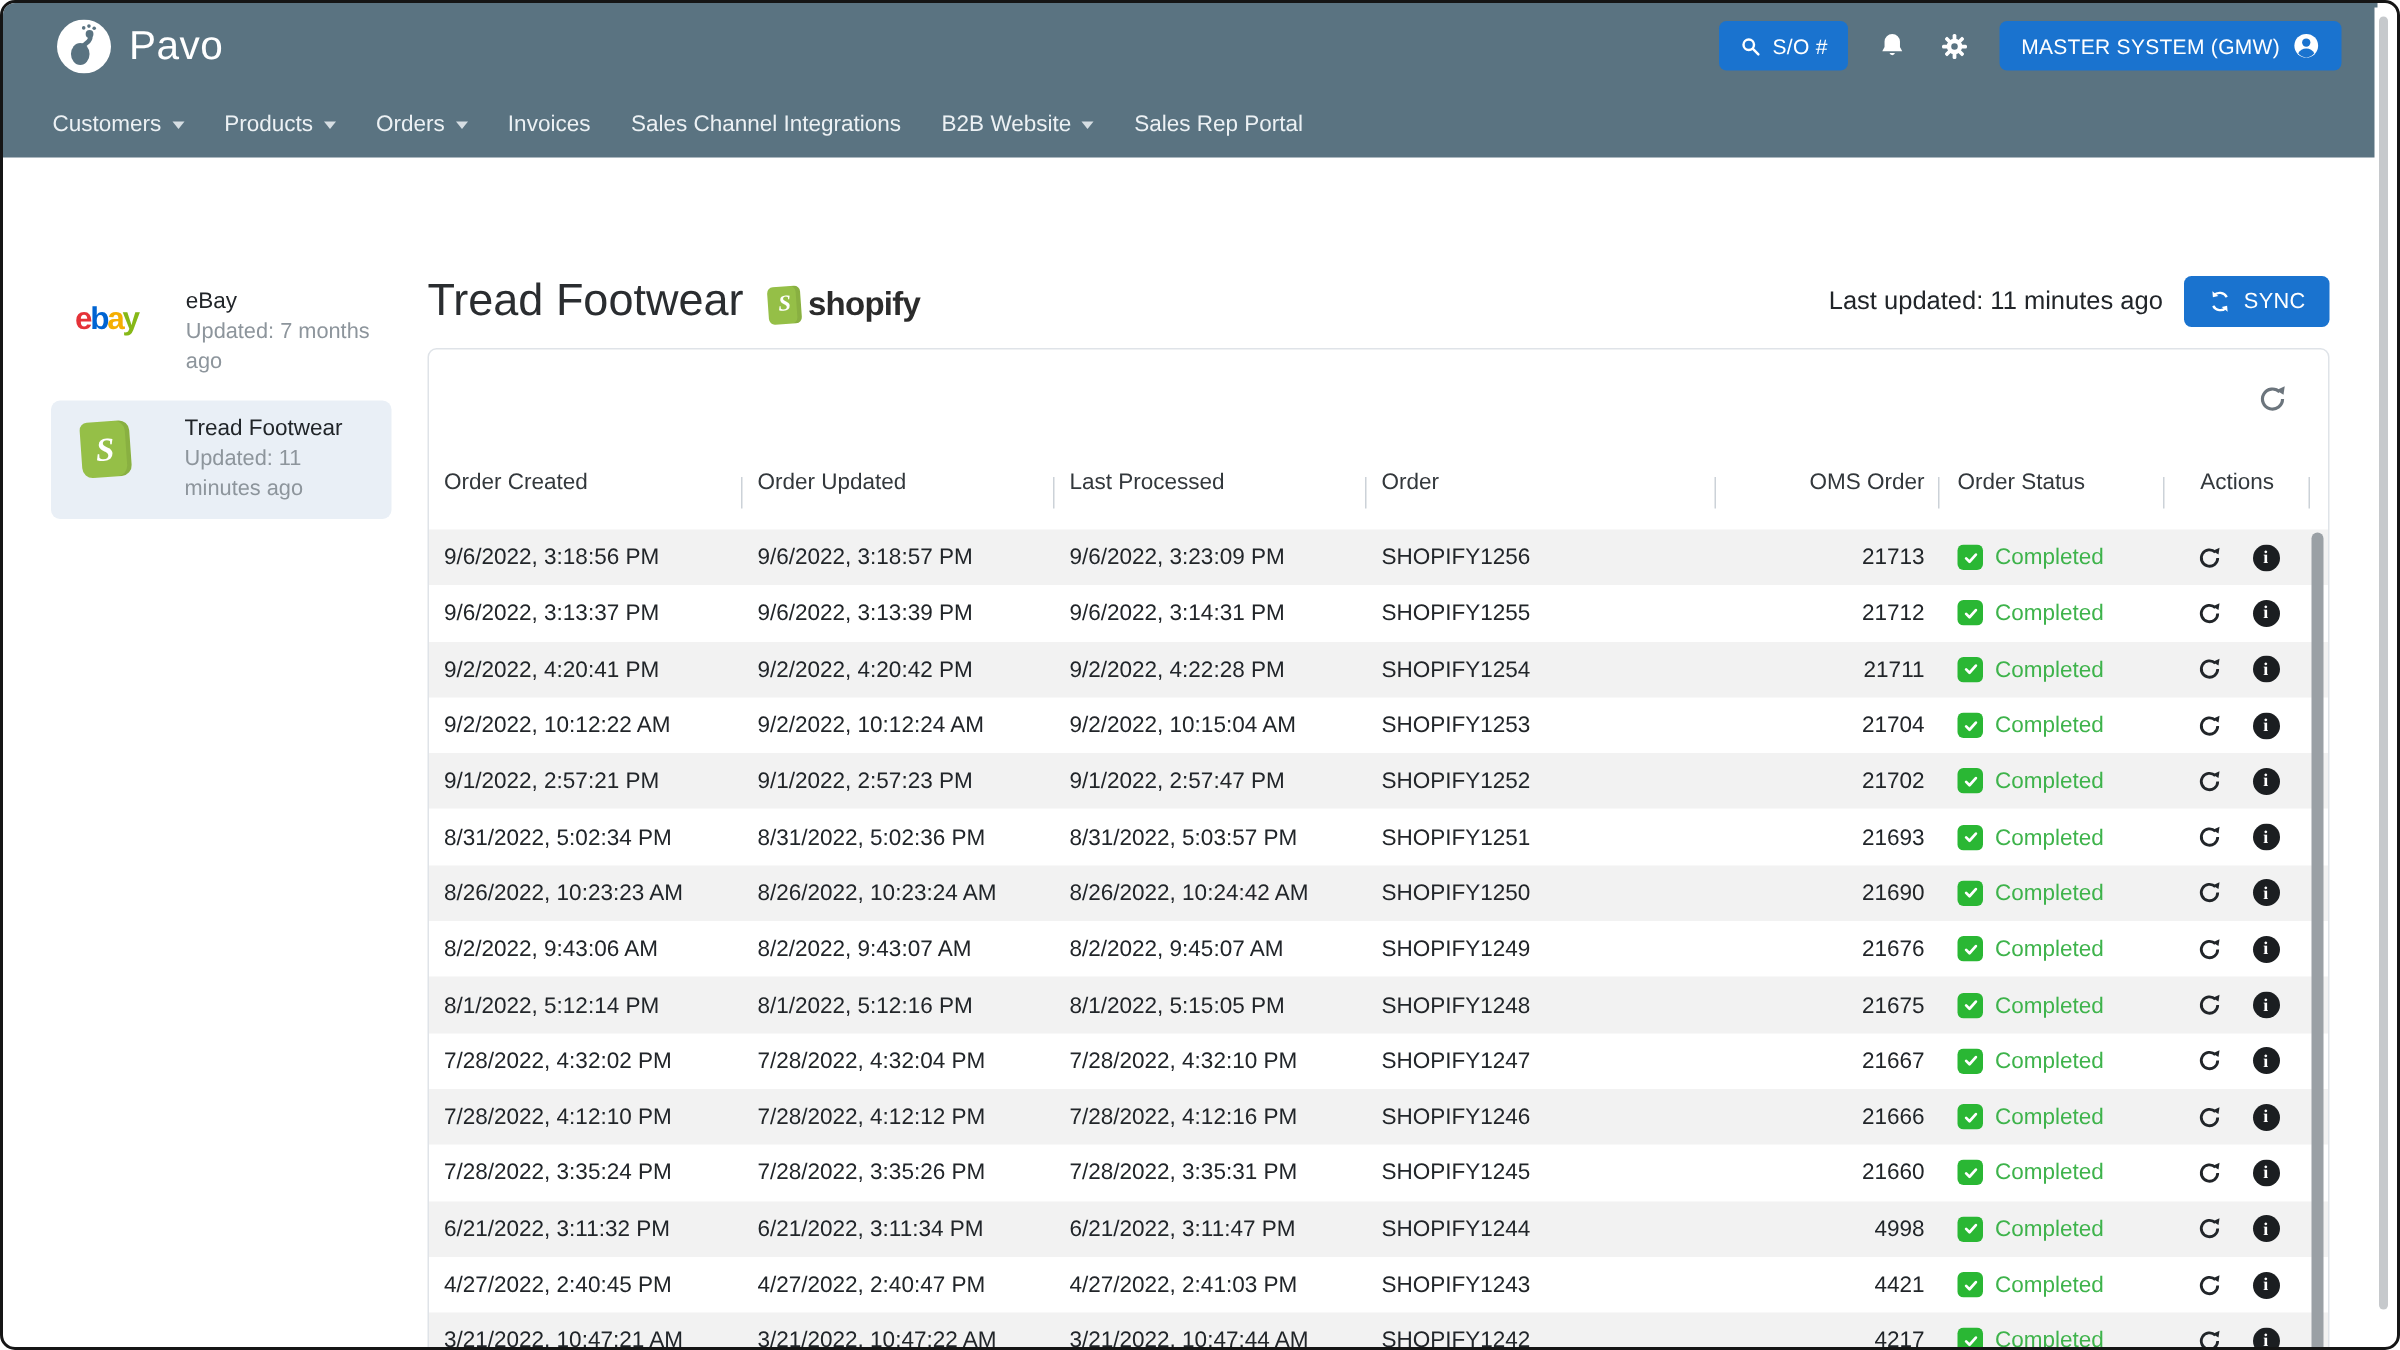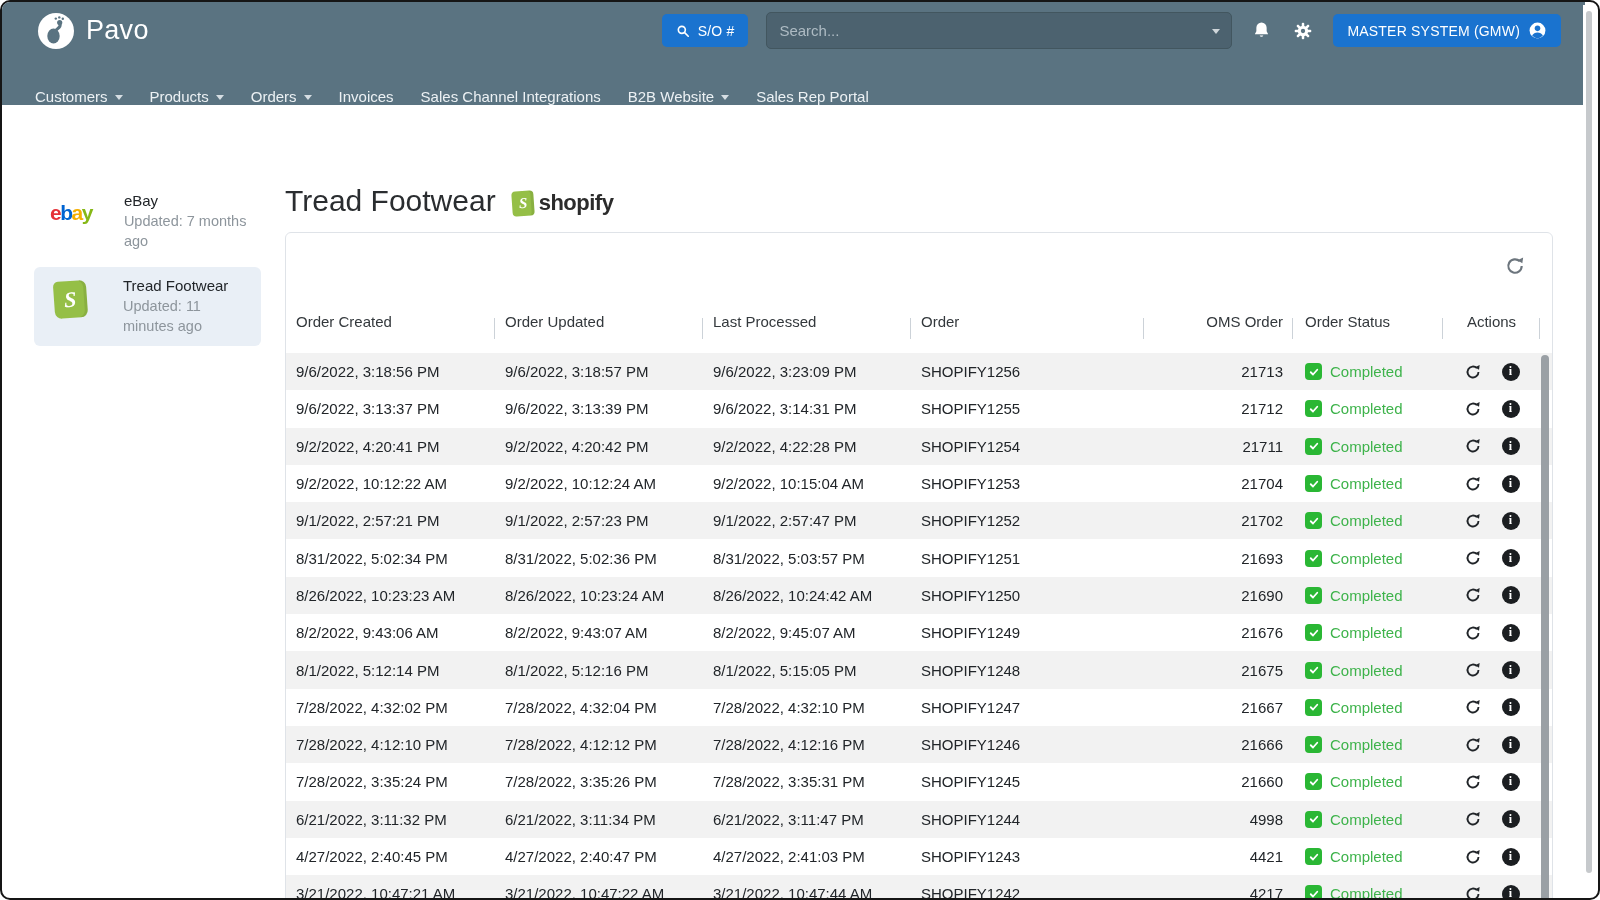--- a/index.html
+++ b/index.html
@@ -27,21 +27,21 @@
     border:1px solid #42565f; border-radius:5px; display:flex; align-items:center;
   }
   .search-wrap input {
     flex:1; background:transparent; border:none; outline:none; color:#e8eef1;
     font-size:15px; padding:0 28px 0 12px; font-family:"Liberation Sans", sans-serif;
   }
   .search-wrap input::placeholder { color:#aebbc3; }
   .caret-down { width:0; height:0; border-left:4.5px solid transparent; border-right:4.5px solid transparent; border-top:5px solid #e8eef1; display:inline-block; }
   .search-caret { position:absolute; right:11px; top:16px; border-top-color:#cfd6da; }
   .icon-btn { background:none; border:none; cursor:pointer; display:flex; align-items:center; padding:2px; }
-  .nav-menu { display:flex; align-items:flex-end; height:46px; padding-left:33px; gap:27px; }
+  .nav-menu { display:flex; align-items:center; height:46px; padding-left:33px; gap:27px; }
   .nav-item { display:flex; align-items:center; gap:7px; color:#ecf1f4; font-size:15px; cursor:pointer; white-space:nowrap; }
   .nav-item .caret-down { border-top-color:#d6dee3; margin-top:2px; }
 
   
   .page-title { position:absolute; left:57px; top:116px; font-size:34px; font-weight:500; color:#24272a; }
 
   
   .sidebar { position:absolute; left:32px; top:180px; width:227px; }
   .channel { display:flex; gap:32px; padding:10px 10px 10px 16px; border-radius:6px; cursor:pointer; margin-bottom:6px; }
   .channel.selected { background:#e9eff6; }
@@ -114,24 +114,20 @@
 
       <div class="nav-top-right">
         <button class="btn-blue">
           <svg width="14" height="14" viewBox="0 0 24 24">
             <circle cx="10" cy="10" r="6" fill="none" stroke="#fff" stroke-width="2.8"></circle>
             <line x1="14.8" y1="14.8" x2="21" y2="21" stroke="#fff" stroke-width="2.8" stroke-linecap="round"></line>
           </svg>
           <span>S/O #</span>
         </button>
 
-        <div class="search-wrap">
-          <input type="text" placeholder="Search..." style="">
-          <span class="caret-down search-caret"></span>
-        </div>
 
         <button class="icon-btn">
           <svg width="19" height="19" viewBox="0 0 24 24" fill="#fff">
             <path d="M12 2a6.5 6.5 0 0 0-6.5 6.5v4.6L3.6 16.6h16.8l-1.9-3.5V8.5A6.5 6.5 0 0 0 12 2z"></path>
             <path d="M9.7 18.2a2.4 2.4 0 0 0 4.6 0z"></path>
           </svg>
         </button>
 
         <button class="icon-btn">
           <svg width="20" height="20" viewBox="0 0 24 24" fill="#fff">
@@ -210,20 +206,32 @@
 
   <div class="main">
     <div class="panel-head">
       <span class="panel-title">Tread Footwear</span>
       <span class="shopify-mark">
         <span class="shopify-bag">
             <span>S</span>
           </span>
         <span class="shopify-word">shopify</span>
       </span>
+      <div class="panel-head-right">
+        <span class="last-updated">Last updated: 11 minutes ago</span>
+        <button class="btn-blue sync-btn">
+          <svg width="16" height="16" viewBox="0 0 24 24">
+            <path d="M18.8 7.6A8 8 0 0 0 5.8 5.9" fill="none" stroke="#fff" stroke-width="2.3"></path>
+            <path d="M5.2 16.4a8 8 0 0 0 13 1.7" fill="none" stroke="#fff" stroke-width="2.3"></path>
+            <path d="M4.4 1.8l.5 6 5.4-1.2z" fill="#fff"></path>
+            <path d="M19.6 22.2l-.5-6-5.4 1.2z" fill="#fff"></path>
+          </svg>
+          <span>SYNC</span>
+        </button>
+      </div>
     </div>
 
     <div class="card">
       <button class="icon-btn card-refresh">
         <svg width="22" height="22" viewBox="0 0 24 24">
           <path d="M19.3 12a7.3 7.3 0 1 1-2.1-5.1" fill="none" stroke="currentColor" stroke-width="2.3"></path>
           <path d="M20.9 2.8l-.9 6.1-5.3-3.2z" fill="currentColor"></path>
         </svg>
       </button>
 

